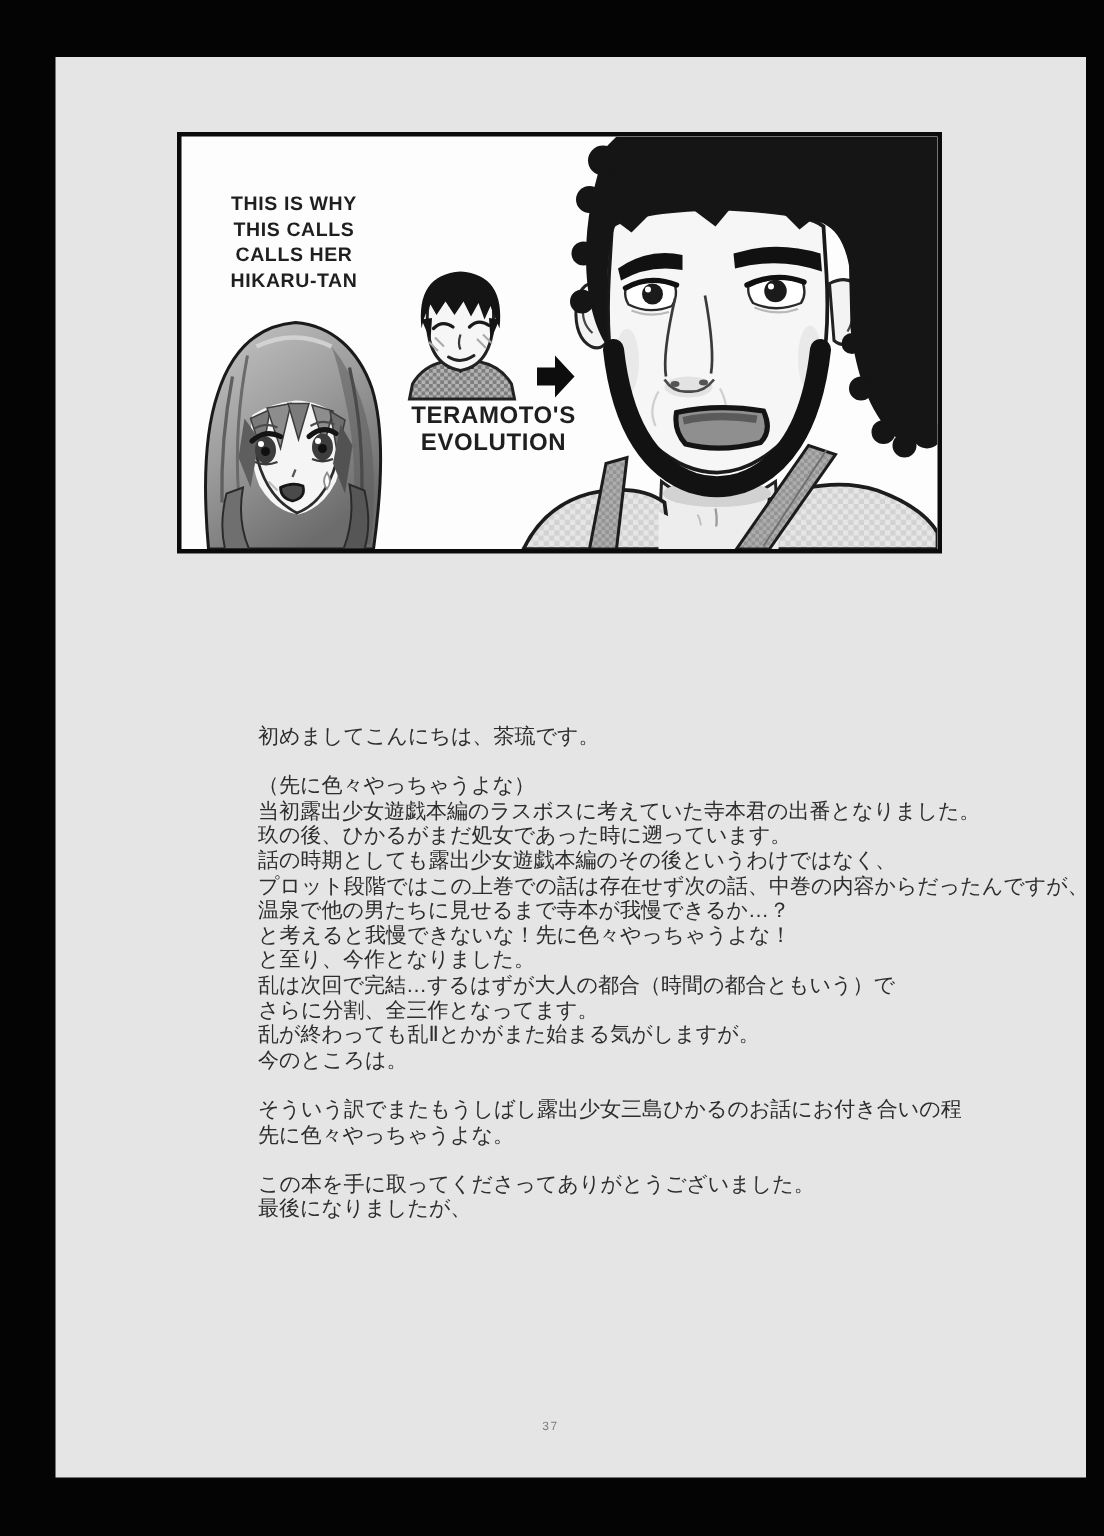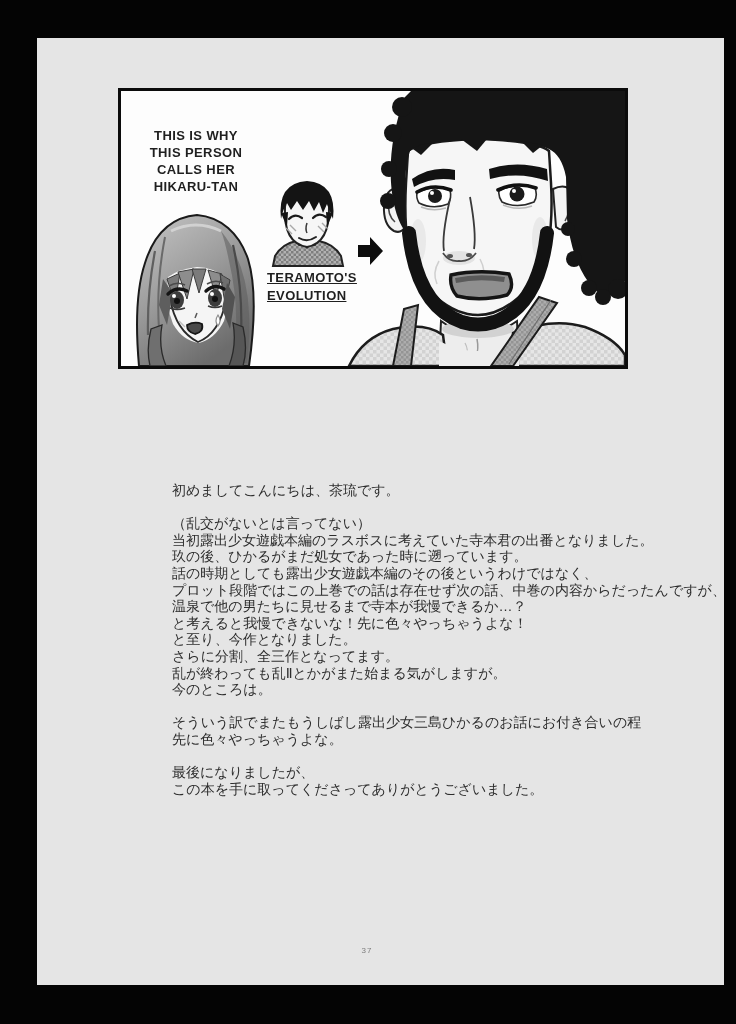--- a/index.html
+++ b/index.html
@@ -3,22 +3,22 @@
 <meta charset="utf-8">
 <style>
   html,body{margin:0;padding:0;background:#000;}
   body{width:736px;height:1024px;overflow:hidden;font-family:"Liberation Sans","DejaVu Sans",sans-serif;}
   .stage{position:relative;width:736px;height:1024px;background:#040404;}
   .paper{position:absolute;left:37px;top:38px;width:687px;height:947px;background:#e5e5e5;}
   .panel{position:absolute;left:81px;top:50px;width:504px;height:275px;border:3px solid #0b0b0b;box-sizing:content-box;background:#fdfdfd;overflow:hidden;}
   .panel svg{position:absolute;left:0;top:0;width:504px;height:275px;display:block;}
   .caption{position:absolute;left:12px;top:36px;width:126px;text-align:center;
            font-size:13px;font-weight:bold;letter-spacing:.4px;line-height:17px;color:#1f1f1f;}
-  .evo-label{position:absolute;left:146px;top:178px;width:124px;
-           font-size:13px;font-weight:bold;letter-spacing:.4px;line-height:18px;color:#1f1f1f;text-decoration:underline;}
+  .evo-label{position:absolute;left:146px;top:178px;width:124px;text-align:center;
+           font-size:16px;font-weight:bold;letter-spacing:.4px;line-height:18px;color:#1f1f1f;}
   .afterword{position:absolute;left:135px;top:444px;width:480px;
            font-size:14px;line-height:16.6px;color:#2d2d2d;}
   .afterword div{white-space:pre;height:16.6px;}
   .pagenum{position:absolute;left:0;top:908px;width:660px;text-align:center;
            font-size:8px;color:#7d7d7d;letter-spacing:1px;}
 </style>
 </head>
 <body>
 
 <div class="stage">
@@ -185,50 +185,51 @@
           <path d="M76,222 L74,227" stroke="#555" stroke-width="1.5"></path>
           <path d="M66,234 Q74,230 81,233 Q83,241 74,243 Q66,241 66,234 Z" fill="#4a4a4a" stroke="#161616" stroke-width="1.8"></path>
           <path d="M58,230 L64,236" stroke="#bdbdbd" stroke-width="1.4"></path>
           <path d="M97,224 Q101,230 97,235 Q93,230 97,224 Z" fill="#fff" stroke="#8d8d8d" stroke-width="1.2"></path>
         </g>
       </svg>
 
       <div class="caption">
 
       <div>THIS IS WHY</div>
-          <div>THIS PERSON</div>
+          <div>THIS CALLS</div>
           <div>CALLS HER</div>
           <div>HIKARU-TAN</div>
         </div>
 
       <div class="evo-label">
 
       <div>TERAMOTO'S</div>
           <div>EVOLUTION</div>
         </div>
     </div>
 
     <div class="afterword">
 
     <div>初めましてこんにちは、茶琉です。</div>
         <div>&nbsp;</div>
-        <div>（乱交がないとは言ってない）</div>
+        <div>（先に色々やっちゃうよな）</div>
         <div>当初露出少女遊戯本編のラスボスに考えていた寺本君の出番となりました。</div>
         <div>玖の後、ひかるがまだ処女であった時に遡っています。</div>
         <div>話の時期としても露出少女遊戯本編のその後というわけではなく、</div>
         <div>プロット段階ではこの上巻での話は存在せず次の話、中巻の内容からだったんですが、</div>
         <div>温泉で他の男たちに見せるまで寺本が我慢できるか…？</div>
         <div>と考えると我慢できないな！先に色々やっちゃうよな！</div>
         <div>と至り、今作となりました。</div>
+        <div>乱は次回で完結…するはずが大人の都合（時間の都合ともいう）で</div>
         <div>さらに分割、全三作となってます。</div>
         <div>乱が終わっても乱Ⅱとかがまた始まる気がしますが。</div>
         <div>今のところは。</div>
         <div>&nbsp;</div>
         <div>そういう訳でまたもうしばし露出少女三島ひかるのお話にお付き合いの程</div>
         <div>先に色々やっちゃうよな。</div>
         <div>&nbsp;</div>
+        <div>この本を手に取ってくださってありがとうございました。</div>
         <div>最後になりましたが、</div>
-        <div>この本を手に取ってくださってありがとうございました。</div>
       </div>
 
     <div class="pagenum">37</div>
   </div>
 </div>
 
 </body></html>

